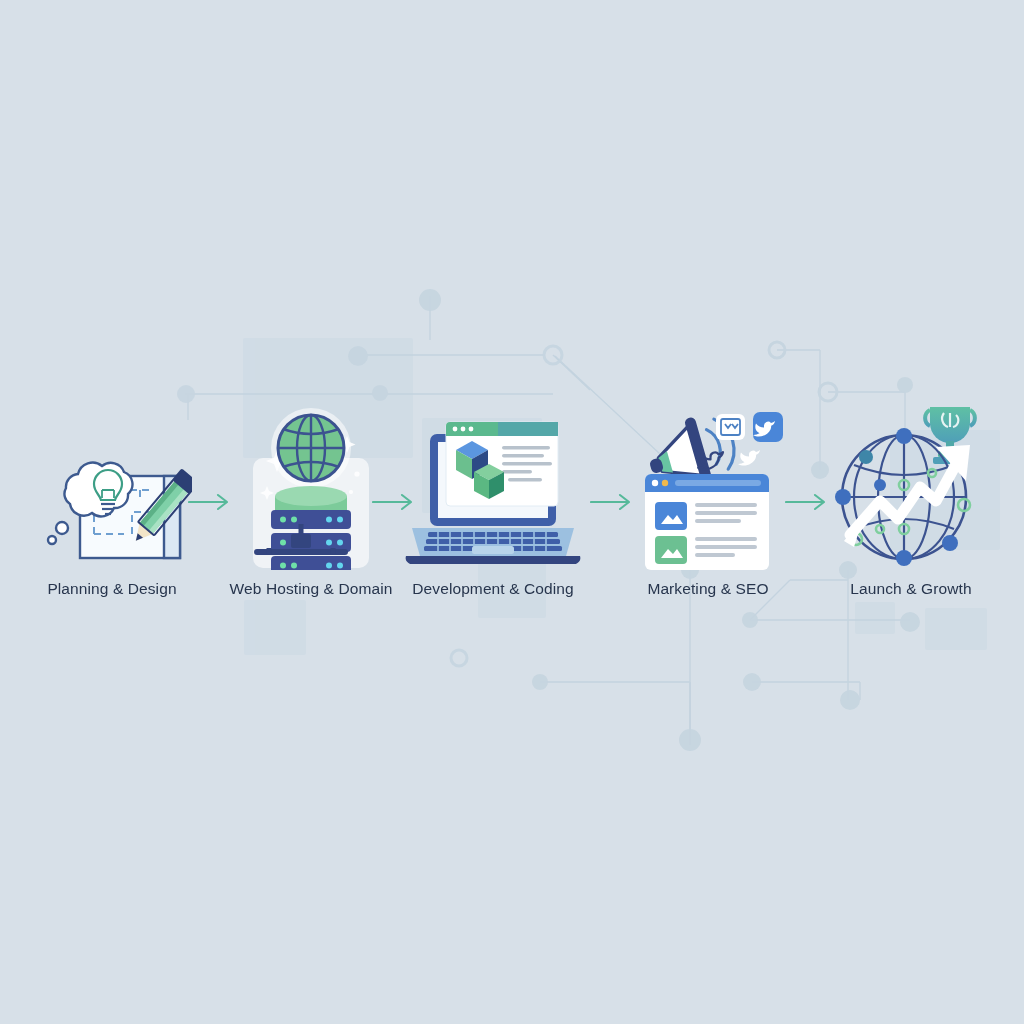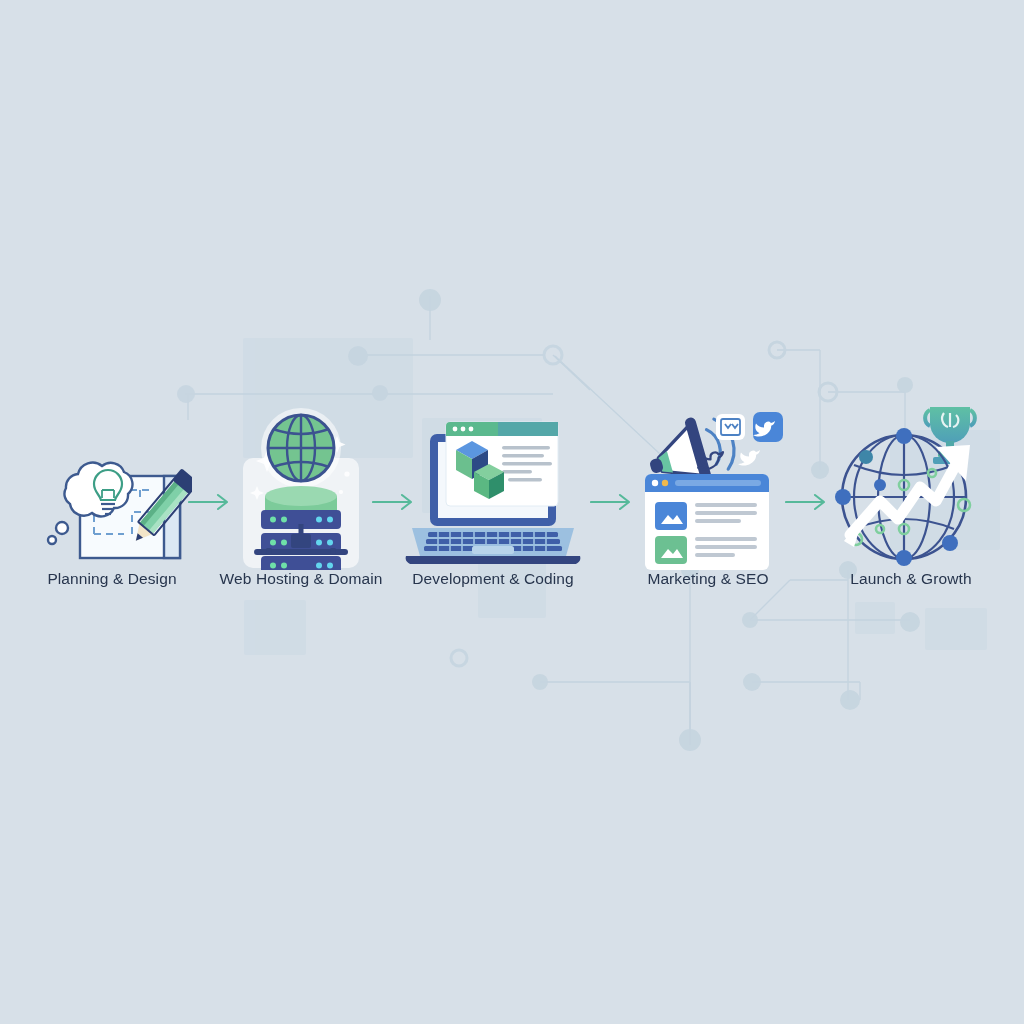--- a/index.html
+++ b/index.html
@@ -19,20 +19,21 @@
     text-align:center;
     top:400px;
   }
   .step-icon{
     height:170px;
     display:flex;
     align-items:flex-end;
     justify-content:center;
   }
   .step-label{
+    margin-top:10px;
     font-size:15.5px;
     color:#27354d;
     letter-spacing:.1px;
     white-space:nowrap;
   }
   .arrow{position:absolute;top:490px;}
 </style>
 </head>
 <body>
 
@@ -151,21 +152,21 @@
           <rect x="114" y="14" width="21" height="14" rx="2" fill="#2c3f74"></rect>
           <path d="M116 82 L124.5 98 L133 82 Z" fill="#f3e5c8"></path>
           <path d="M121 91 L124.5 98 L128 91 Z" fill="#2c3f74"></path>
           <rect x="114" y="14" width="21" height="68" fill="none" stroke="#2c3f74" stroke-width="2" rx="1"></rect>
         </g>
       </svg>
     </div>
     <div class="step-label">Planning &amp; Design</div>
   </div>
 
-  <div class="step" style="left:206px">
+  <div class="step" style="left:216px">
     <div class="step-icon">
       <svg width="160" height="170" viewBox="0 0 160 170">
         <rect x="22" y="58" width="116" height="110" rx="10" fill="#ffffff" opacity="0.62"></rect>
 
         <g fill="#ffffff" opacity="0.9">
           <path d="M46 50 l3 8 8 3 -8 3 -3 8 -3 -8 -8 -3 8 -3 Z"></path>
           <path d="M116 36 l2.5 6 6 2.5 -6 2.5 -2.5 6 -2.5 -6 -6 -2.5 6 -2.5 Z"></path>
           <path d="M36 86 l2 5 5 2 -5 2 -2 5 -2 -5 -5 -2 5 -2 Z"></path>
           <circle cx="126" cy="74" r="2.6"></circle>
             <circle cx="120" cy="92" r="2"></circle>

